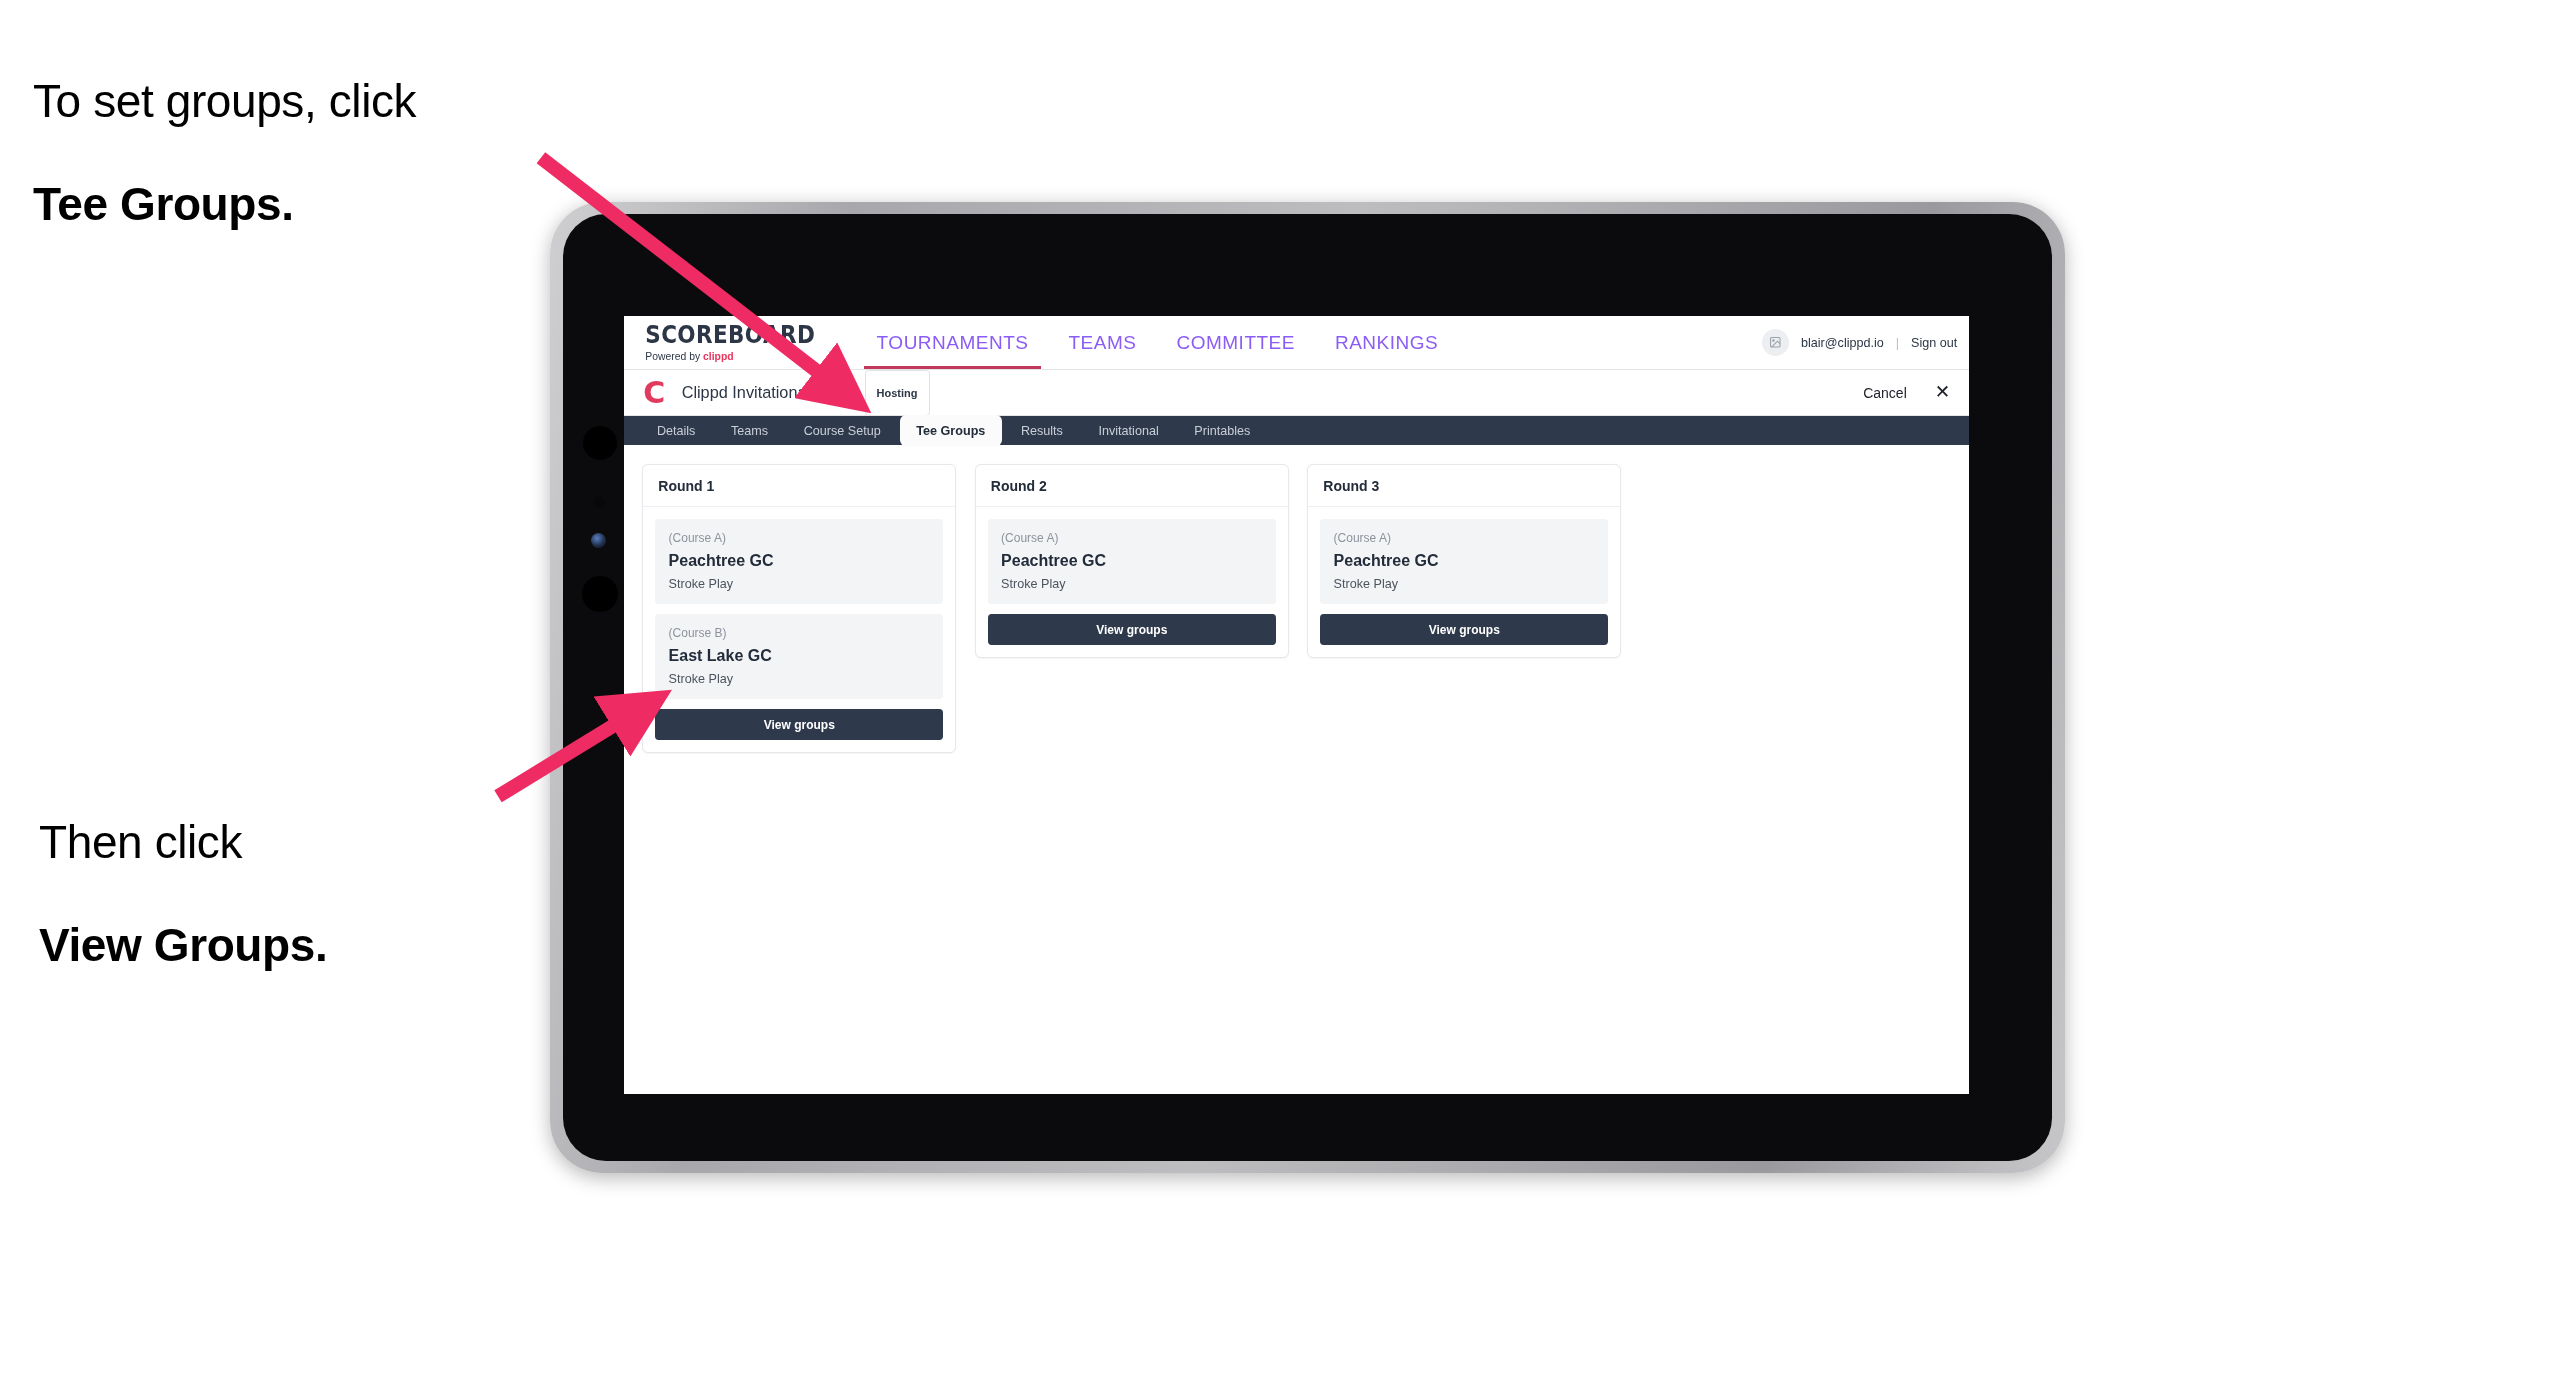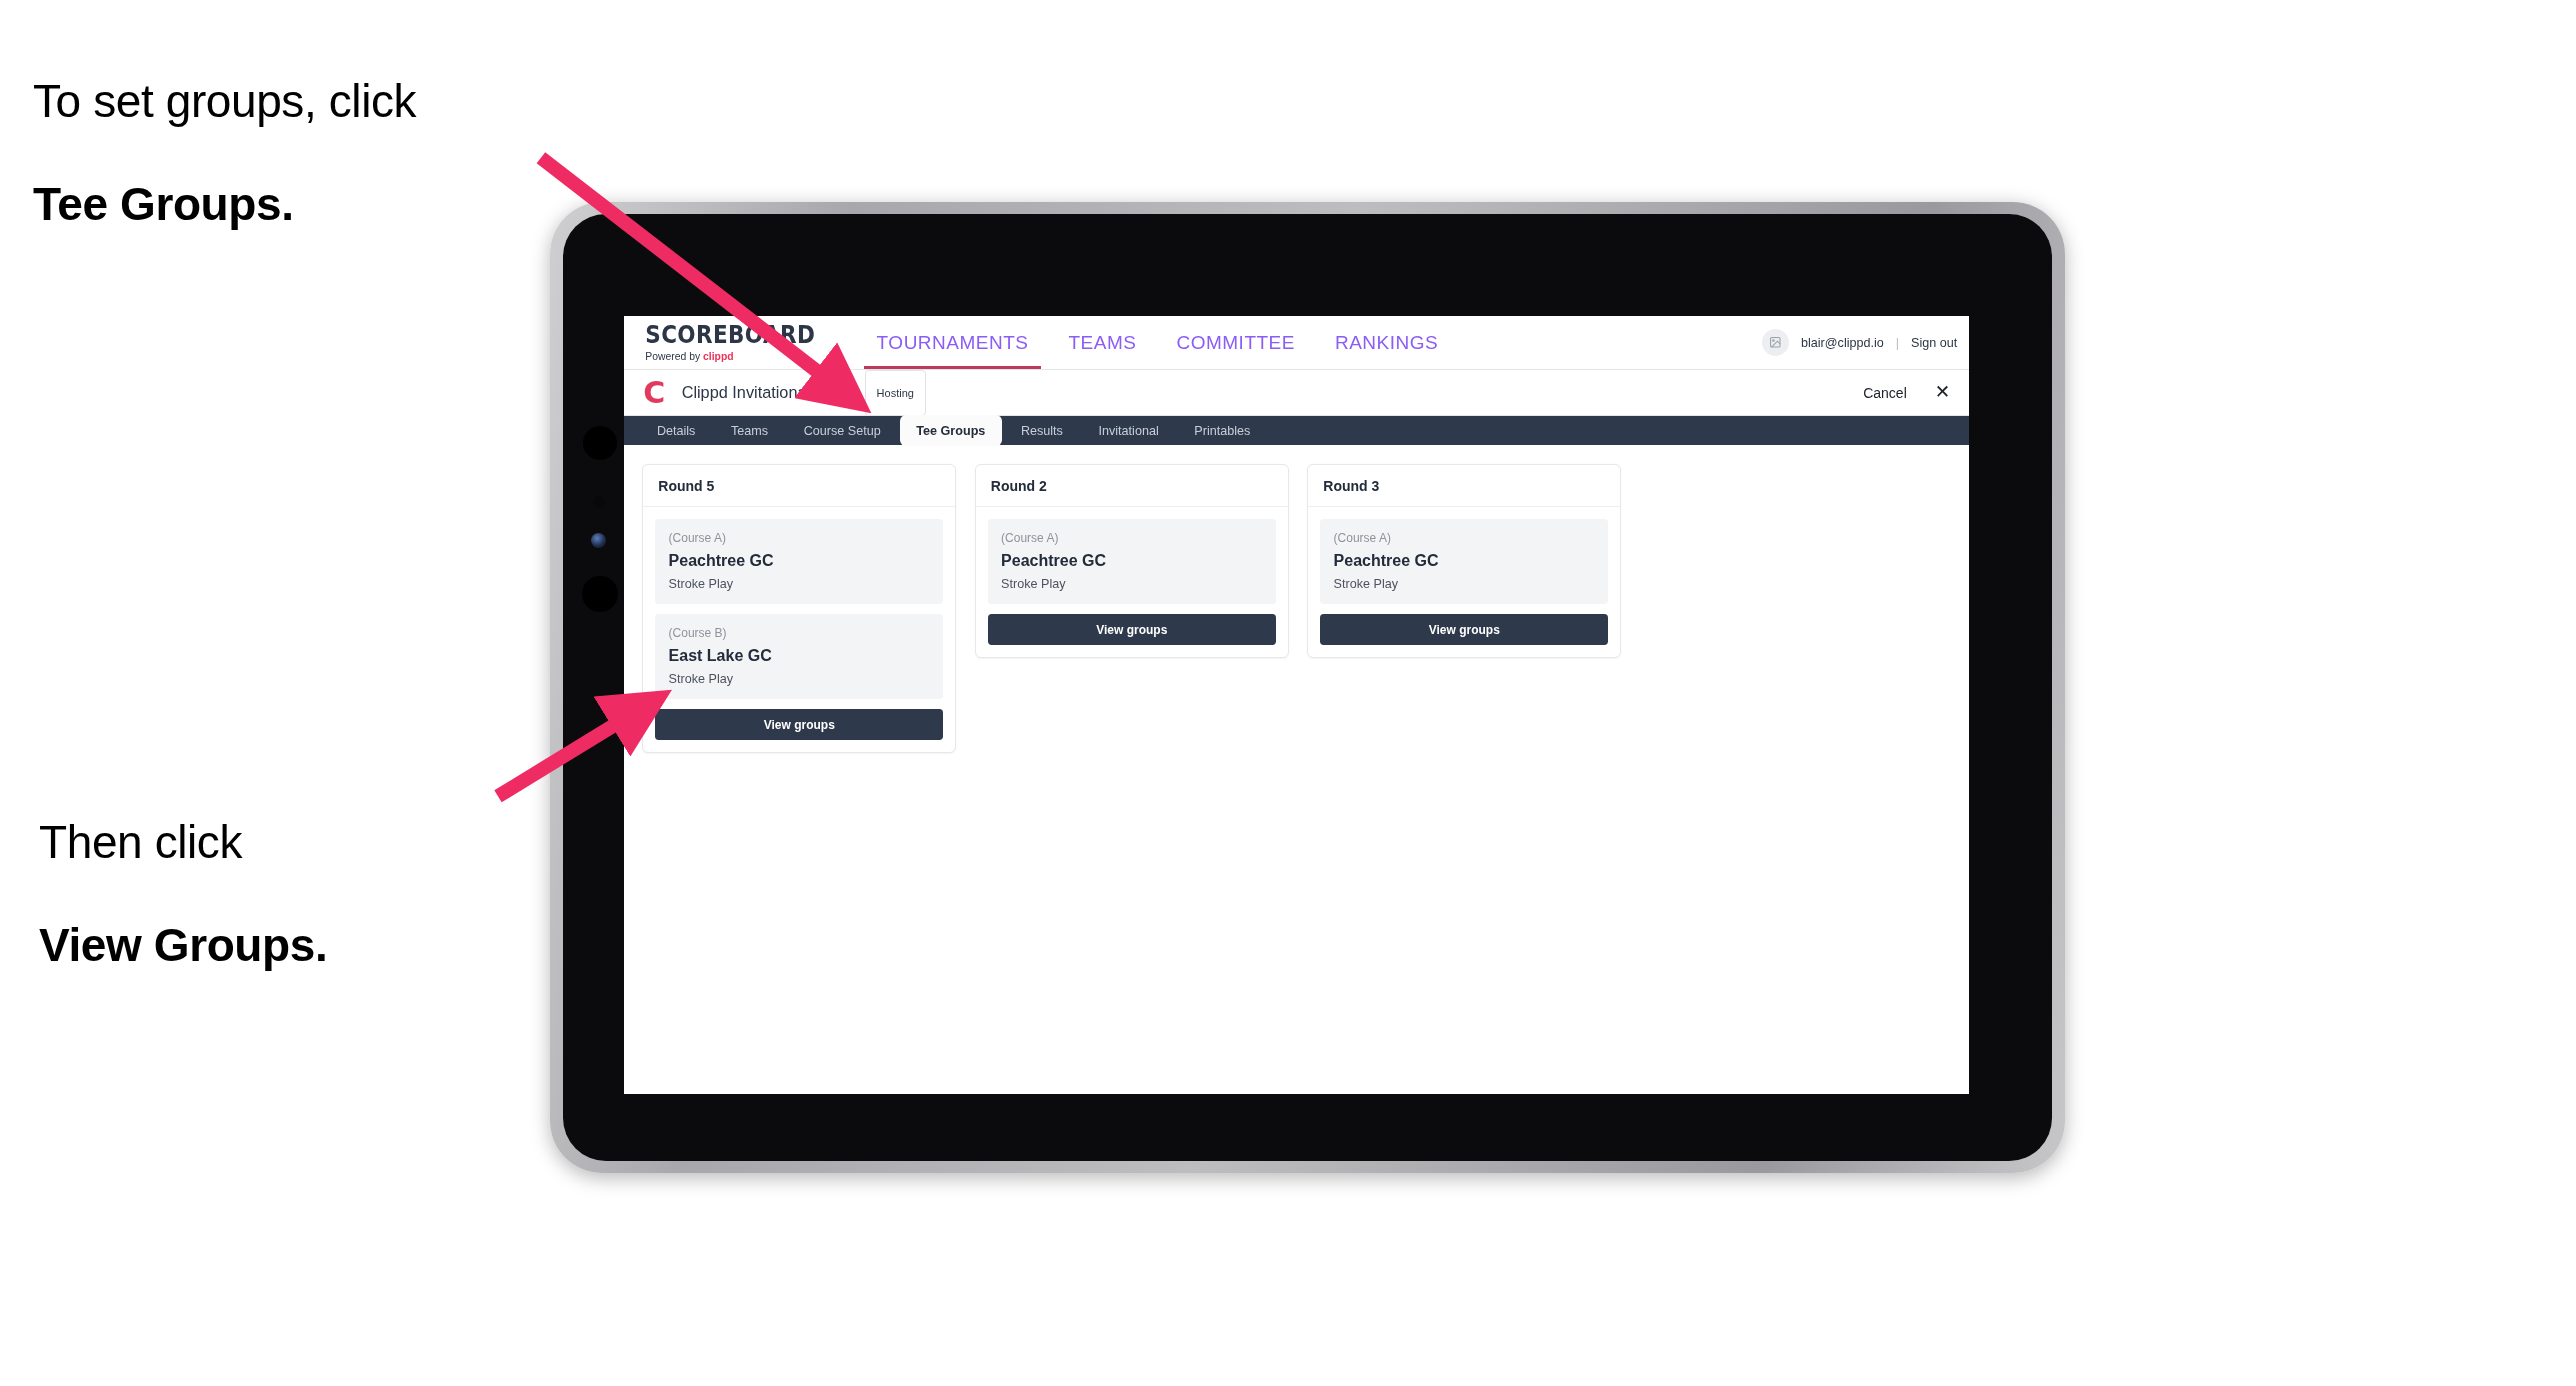--- a/index.html
+++ b/index.html
@@ -105,21 +105,21 @@
     background:#fff;
   }
   #logo-c {
     font-family:"DejaVu Sans", sans-serif;
     font-weight:800; font-size:30px; color:#e23a5e;
     line-height:1; margin-right:16.3px;
   }
   #tour-name { font-size:16.3px; color:#2c3646; }
   #tour-gender { font-size:16.3px; color:#8c939e; margin-left:7.4px; }
   #hosting-badge {
-    margin-left:19px; font-size:11px; font-weight:400; color:#2c3646;
+    margin-left:19px; font-size:11px; font-weight:700; color:#2c3646;
     background:#fff; border:0.7px solid #e0e2e6; border-radius:3.7px;
     padding:16px 11px;
   }
   #cancel-zone {
     margin-left:auto; display:flex; align-items:center; gap:28px;
     font-size:14px; color:#20242c; cursor:pointer;
   }
   #cancel-x { font-size:18.5px; line-height:1; }
 
   
@@ -229,21 +229,21 @@
           <div class="subnav-item">Course Setup</div>
           <div class="subnav-item active">Tee Groups</div>
           <div class="subnav-item">Results</div>
           <div class="subnav-item">Invitational</div>
           <div class="subnav-item">Printables</div>
         </div>
 
         <div id="content">
 
           <div class="round-card">
-            <div class="round-head">Round 5</div>
+            <div class="round-head">Round 1</div>
             <div class="round-body">
               <div class="course-block">
                 <div class="course-label">(Course A)</div>
                 <div class="course-name">Peachtree GC</div>
                 <div class="course-format">Stroke Play</div>
               </div>
               <div class="course-block">
                 <div class="course-label">(Course B)</div>
                 <div class="course-name">East Lake GC</div>
                 <div class="course-format">Stroke Play</div>

